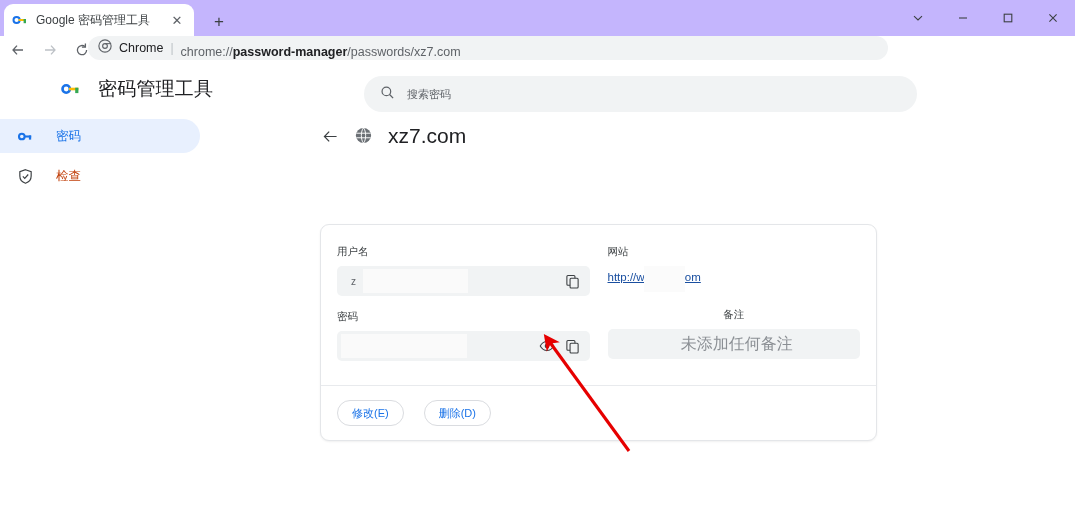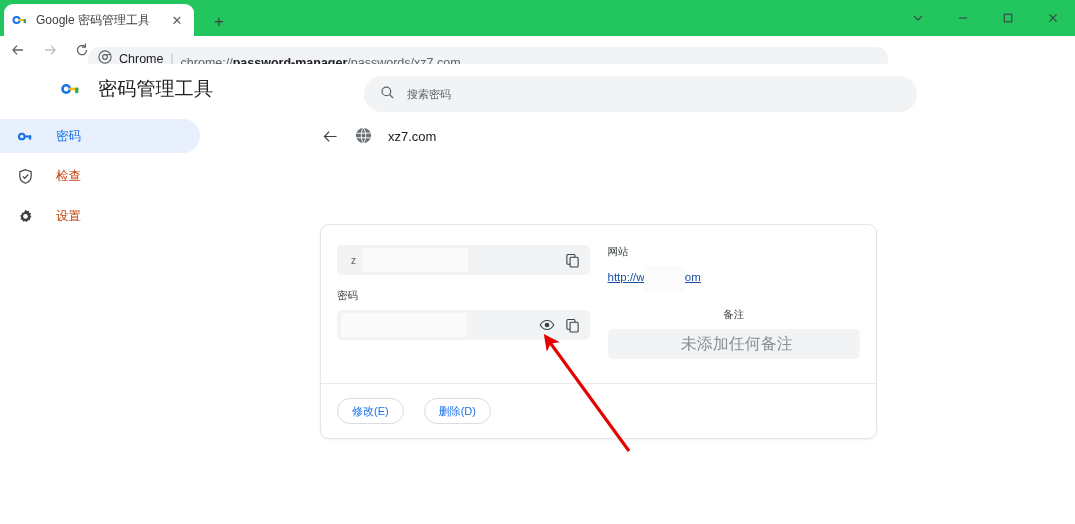--- a/index.html
+++ b/index.html
@@ -7,21 +7,21 @@
     width: 1075px; height: 524px;
     font-family: "Liberation Sans", "DejaVu Sans", sans-serif;
     background: #ffffff;
     overflow: hidden;
   }
   #root { position: relative; width: 1075px; height: 524px; background:#fff; }
 
   
   .tabstrip {
     position: absolute; left:0; top:0; width:1075px; height:36px;
-    background:#22c55e;
+    background:#c4b5fd;
   }
   .tab {
     position:absolute; left:4px; top:4px; width:190px; height:32px;
     background:#ffffff; border-radius:9px 9px 0 0;
     display:flex; align-items:center; padding:0 8px;
   }
   .tab-favicon { width:16px; height:16px; flex:0 0 16px; position:relative; margin-right:8px; }
   .tab-title {
     font-size:12px; color:#3c4043; white-space:nowrap; overflow:hidden;
     text-overflow:ellipsis; flex:1 1 auto;
@@ -46,21 +46,21 @@
   .toolbar {
     position:absolute; left:0; top:36px; width:1075px; height:28px;
     background:#ffffff; display:flex; align-items:center;
   }
   .navbtn {
     width:28px; height:28px; margin-left:4px;
     display:flex; align-items:center; justify-content:center; color:#5f6368;
   }
   .navbtn.disabled { color:#bdc1c6; }
   .omnibox {
-    position:absolute; left:88px; top:11px; width:800px; height:24px;
+    position:absolute; left:88px; top:0; width:800px; height:24px;
     background:#f1f3f4; border-radius:12px;
     display:flex; align-items:center; padding:0 10px; gap:7px;
   }
   .omnibox .chrome-label { font-size:12.5px; color:#202124; }
   .omnibox .sep { color:#bdc1c6; font-size:12px; }
   .omnibox .url { font-size:12.5px; color:#5f6368; white-space:nowrap;margin-top:8px; }
   .omnibox .url b { color:#202124; font-weight:700; }
   .tb-right { position:absolute; right:4px; top:36px; height:28px; display:flex; align-items:center; }
   .tbicon { width:26px; height:28px; display:flex; align-items:center; justify-content:center; color:#5f6368; }
   .avatar-btn {
@@ -92,21 +92,21 @@
     border-radius: 0 18px 18px 0; color:#c2410c; font-size:12.5px;
   }
   .side-item .s-icon { width:18px; height:18px; display:flex; align-items:center; justify-content:center; }
   .side-item.active { background:#e8f0fe; color:#1a73e8; }
   .side-item.active .s-icon { color:#1a73e8; }
 
   .detail { position:absolute; left:320px; top:55px; width:600px; }
   .detail-head { display:flex; align-items:center; gap:14px; height:34px; }
   .back-arrow { width:20px; height:20px; color:#3c4043; display:flex; align-items:center; justify-content:center; }
   .site-globe { width:20px; height:20px; color:#5f6368; }
-  .site-name { font-size:13px; color:#202124; }
+  .site-name { font-size:21px; color:#202124; }
 
   .card {
     position:absolute; left:0; top:105px; width:557px;
     background:#ffffff; border:1px solid #e4e6e9; border-radius:9px;
     box-shadow: 0 1px 2px rgba(60,64,67,.08);
   }
   .card-body { display:flex; padding:20px 16px 24px 16px; gap:18px; }
   .col { flex:1 1 0; min-width:0; }
   .fld { margin-bottom:14px; }
   .fld:last-child { margin-bottom:0; }
@@ -300,29 +300,20 @@
       </div>
       <div class="side-item">
         <span class="s-icon">
           <svg width="17" height="17" viewBox="0 0 18 18">
             <path d="M9 1.8 L15 4 V8.6 C15 12.4 12.4 15.2 9 16.2 C5.6 15.2 3 12.4 3 8.6 V4 Z" fill="none" stroke="#3c4043" stroke-width="1.25"></path>
             <path d="M6.2 8.9 L8.2 10.9 L11.9 6.9" fill="none" stroke="#3c4043" stroke-width="1.25"></path>
           </svg>
         </span>
         <span>检查</span>
       </div>
-      <div class="side-item">
-        <span class="s-icon">
-          <svg width="17" height="17" viewBox="0 0 18 18">
-            <path d="M9 1.6 L10.4 3.3 L12.5 2.8 L12.9 5 L14.9 5.8 L14 7.8 L15.3 9.5 L13.6 10.8 L13.8 13 L11.6 13 L10.3 14.8 L8.5 13.8 L6.6 14.6 L5.8 12.6 L3.8 11.9 L4.4 9.9 L3.3 8.1 L5.1 6.9 L5.2 4.7 L7.3 4.9 Z" fill="#3c4043"></path>
-            <circle cx="9" cy="8.9" r="2.5" fill="#ffffff"></circle>
-          </svg>
-        </span>
-        <span>设置</span>
-      </div>
     </div>
 
     <div class="detail">
       <div class="detail-head">
         <span class="back-arrow">
           <svg width="19" height="19" viewBox="0 0 20 20">
               <path d="M16.4 10 H4.2 M8.6 4.8 L3.6 10 L8.6 15.2" fill="none" stroke="currentColor" stroke-width="1.3"></path>
             </svg>
         </span>
         <span class="site-globe">
@@ -332,20 +323,21 @@
           </svg>
         </span>
         <span class="site-name">xz7.com</span>
       </div>
 
       <div class="card">
         <div class="card-body">
 
           <div class="col">
             <div class="fld">
+              <div class="fld-label">用户名</div>
               <div class="fld-input">
                 <span class="fld-val">z</span>
                 <span class="redact" style="left:26px; top:3px; width:105px; height:24px; background:#fafafa;"></span>
                 <span class="fld-actions">
                   <span class="act">
                     <svg width="15" height="15" viewBox="0 0 16 16">
                       <rect x="2" y="1.6" width="8.6" height="10.4" rx="1.1" fill="none" stroke="currentColor" stroke-width="1.15"></rect>
                       <rect x="5.4" y="4.6" width="8.6" height="10.4" rx="1.1" fill="#f1f3f4" stroke="currentColor" stroke-width="1.15"></rect>
                     </svg>
                   </span>

